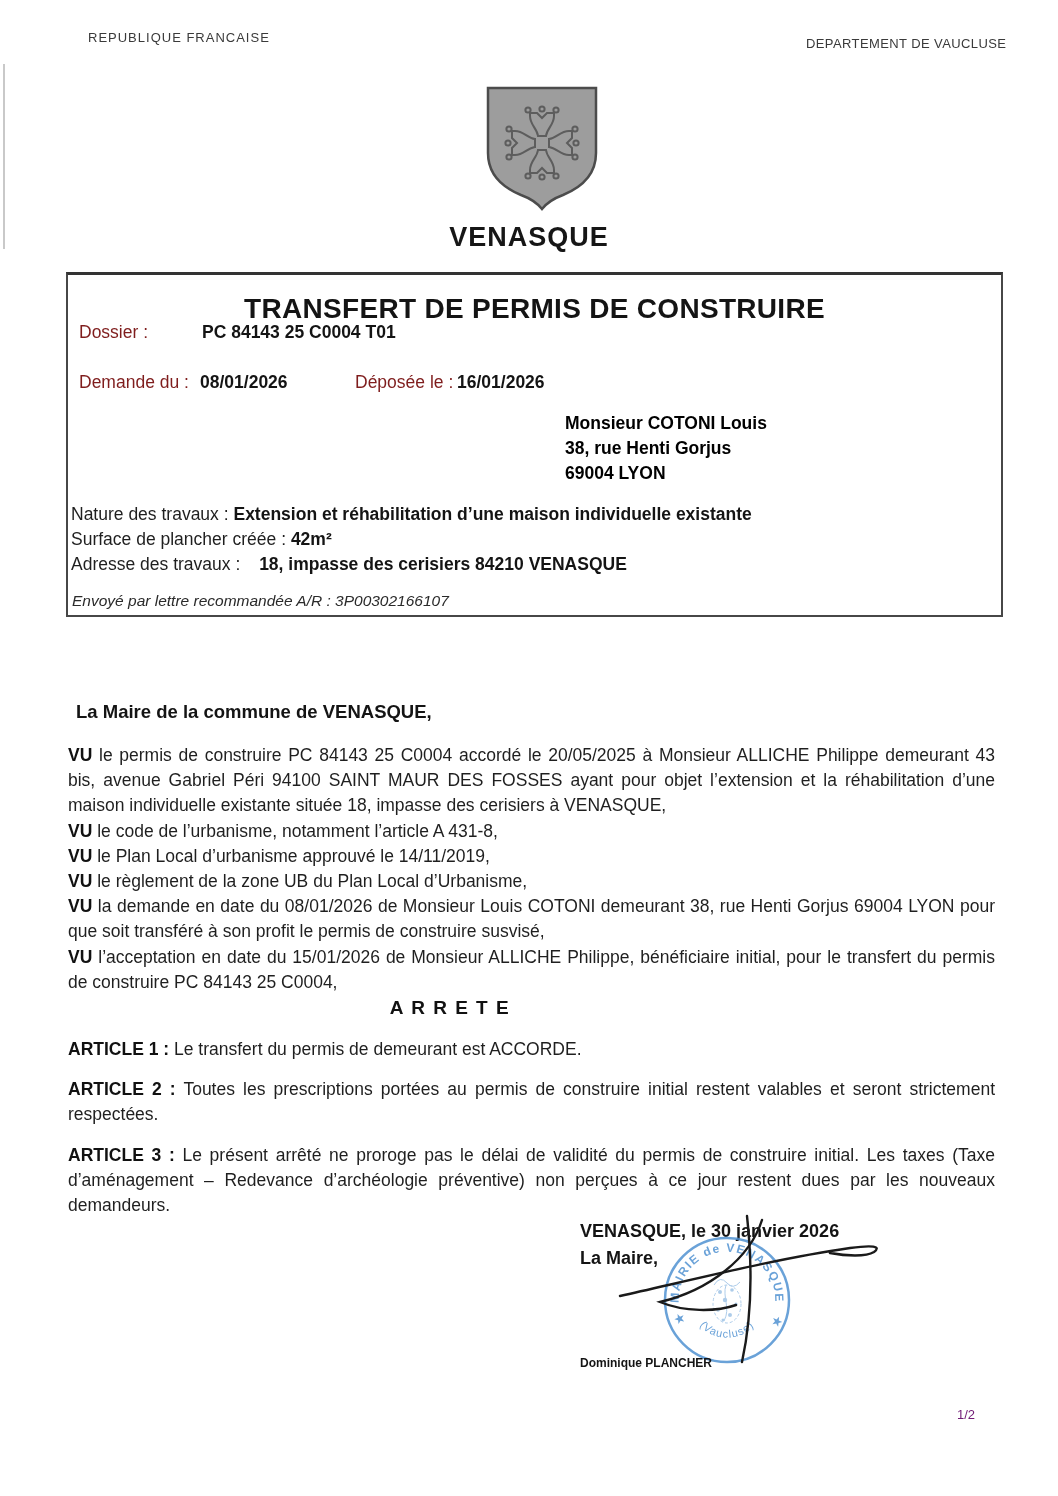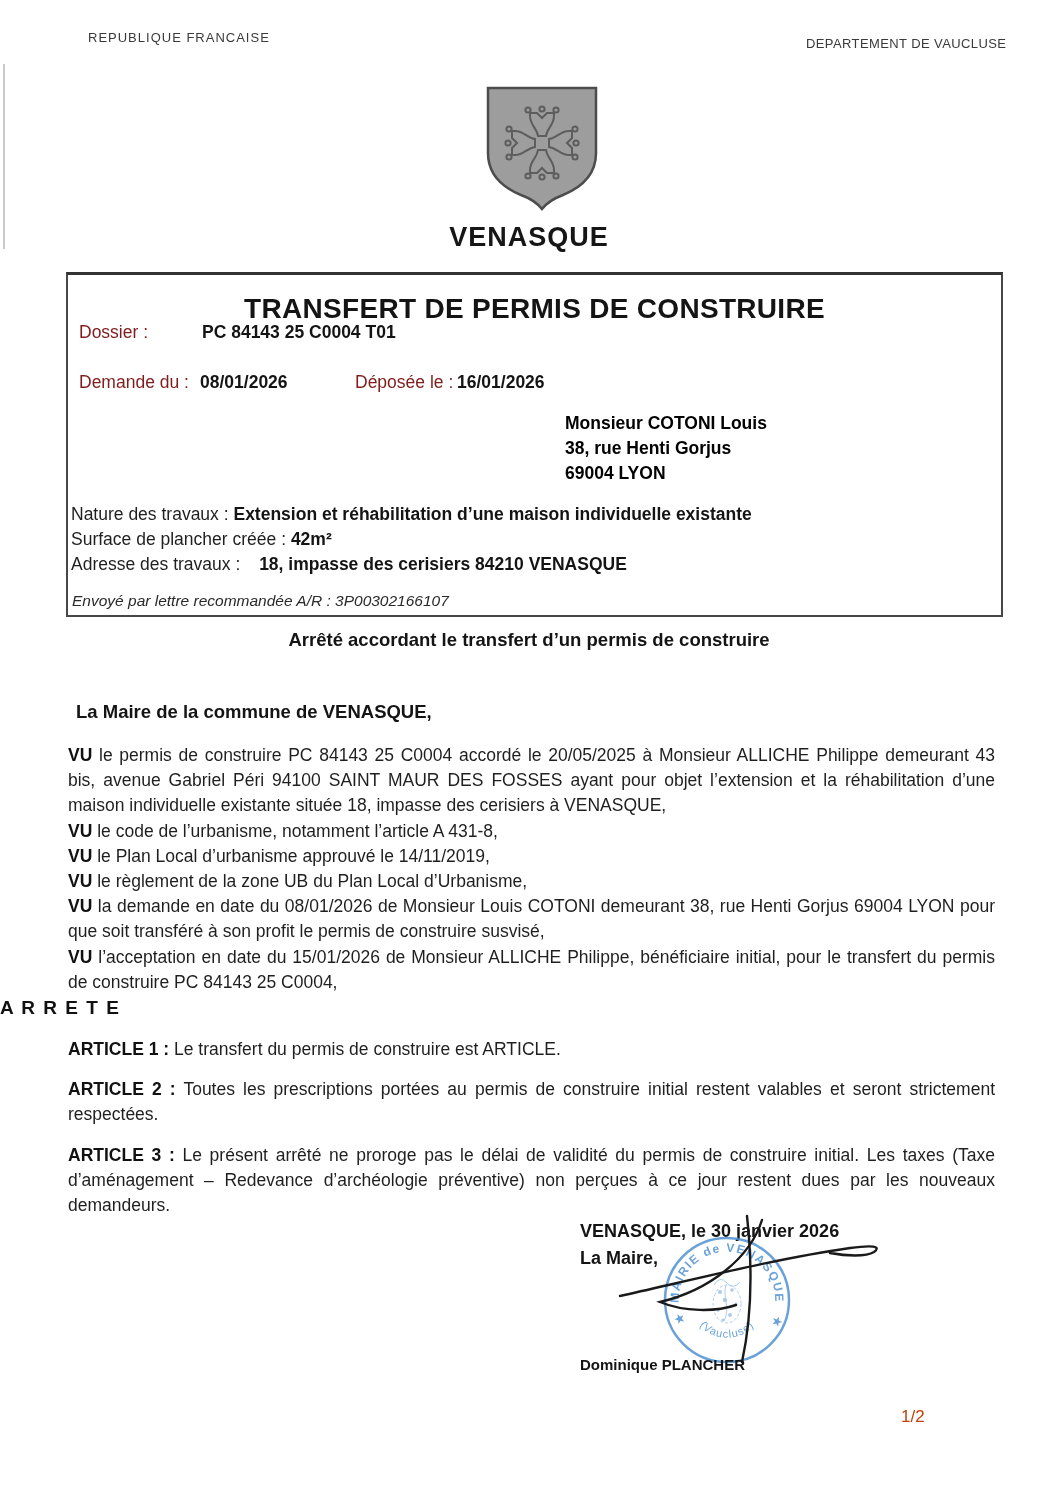--- a/index.html
+++ b/index.html
@@ -44,34 +44,34 @@
 
   .decree-heading { left:0; top:627px; width:1058px; text-align:center;
                     font-weight:bold; font-size:18.5px; line-height:26.5px; color:#141414; }
   .intro { left:76px; top:701px; font-weight:bold; font-size:18.5px; color:#141414; }
 
   .vu-block { left:68px; top:743px; width:927px; font-size:17.5px;
               line-height:25.2px; text-align:justify; }
   .vu-block p { margin:0; }
   .vu-block b, .articles b { color:#111; }
 
-  .arrete-heading { left:0; top:997px; width:900px; 
+  .arrete-heading { left:0; top:997px; width:900px; text-align:center;
                     font-weight:bold; font-size:19px; letter-spacing:1.5px; color:#111; }
 
   .articles { left:68px; top:1037px; width:927px; font-size:17.5px;
               line-height:25.2px; text-align:justify; }
   .articles p + p { margin-top:15px; }
 
   .sig-date  { left:580px; top:1221px; font-weight:bold; font-size:18px; color:#141414; }
   .sig-title { left:580px; top:1248px; font-weight:bold; font-size:18px; color:#141414; }
-  .sig-name  { left:580px; top:1356px; font-weight:bold; font-size:15px; color:#141414; z-index:5; }
+  .sig-name  { left:580px; top:1356px; font-weight:bold; font-size:12px; color:#141414; z-index:5; }
   .stamp-svg { left:652px; top:1225px; z-index:2; }
   .sign-svg  { left:600px; top:1205px; z-index:3; }
 
-  .page-num { left:901px; top:1407px; font-size:17px; color:#c2410c; }
+  .page-num { left:957px; top:1407px; font-size:13px; color:#701a75; }
 </style>
 </head>
 <body>
 
 <div class="abs scan-artifact"></div>
 
 <div class="abs hdr hdr-left">REPUBLIQUE FRANCAISE</div>
 <div class="abs hdr hdr-right">DEPARTEMENT DE VAUCLUSE</div>
 
 <svg class="abs shield-svg" width="122" height="128" viewBox="0 0 122 128">
@@ -122,38 +122,37 @@
   </div>
   <div class="works-row row-adresse">
     <span>Adresse des travaux :</span>
     <b>18, impasse des cerisiers 84210 VENASQUE</b>
   </div>
 
   <div class="envoi">Envoyé par lettre recommandée A/R : 3P00302166107</div>
 </div>
 
 <div class="abs decree-heading">
-  <div>Arrêté accordant le transfert d’un permis de construire</div>
 </div>
 
 <div class="abs intro">La Maire de la commune de VENASQUE,</div>
 
 <div class="abs vu-block">
   <p><b>VU</b> <span>le permis de construire PC 84143 25 C0004 accordé le 20/05/2025 à Monsieur ALLICHE Philippe demeurant 43 bis, avenue Gabriel Péri 94100 SAINT MAUR DES FOSSES ayant pour objet l’extension et la réhabilitation d’une maison individuelle existante située 18, impasse des cerisiers à VENASQUE,</span></p>
   <p><b>VU</b> <span>le code de l’urbanisme, notamment l’article A 431-8,</span></p>
   <p><b>VU</b> <span>le Plan Local d’urbanisme approuvé le 14/11/2019,</span></p>
   <p><b>VU</b> <span>le règlement de la zone UB du Plan Local d’Urbanisme,</span></p>
   <p><b>VU</b> <span>la demande en date du 08/01/2026 de Monsieur Louis COTONI demeurant 38, rue Henti Gorjus 69004 LYON pour que soit transféré à son profit le permis de construire susvisé,</span></p>
   <p><b>VU</b> <span>l’acceptation en date du 15/01/2026 de Monsieur ALLICHE Philippe, bénéficiaire initial, pour le transfert du permis de construire PC 84143 25 C0004,</span></p>
 </div>
 
 <div class="abs arrete-heading">A R R E T E</div>
 
 <div class="abs articles">
-  <p><b>ARTICLE 1 :</b> <span>Le transfert du permis de construire est ARTICLE.</span></p>
+  <p><b>ARTICLE 1 :</b> <span>Le transfert du permis de demeurant est ACCORDE.</span></p>
   <p><b>ARTICLE 2 :</b> <span>Toutes les prescriptions portées au permis de construire initial restent valables et seront strictement respectées.</span></p>
   <p><b>ARTICLE 3 :</b> <span>Le présent arrêté ne proroge pas le délai de validité du permis de construire initial. Les taxes (Taxe d’aménagement – Redevance d’archéologie préventive) non perçues à ce jour restent dues par les nouveaux demandeurs.</span></p>
 </div>
 
 <div class="abs sig-date">VENASQUE, le 30 janvier 2026</div>
 <div class="abs sig-title">La Maire,</div>
 
 <svg class="abs stamp-svg" width="150" height="150" viewBox="0 0 150 150">
   <g opacity="0.82">
     <circle cx="75" cy="75" r="62" fill="none" stroke="#4a8ed0" stroke-width="2.5"></circle>

